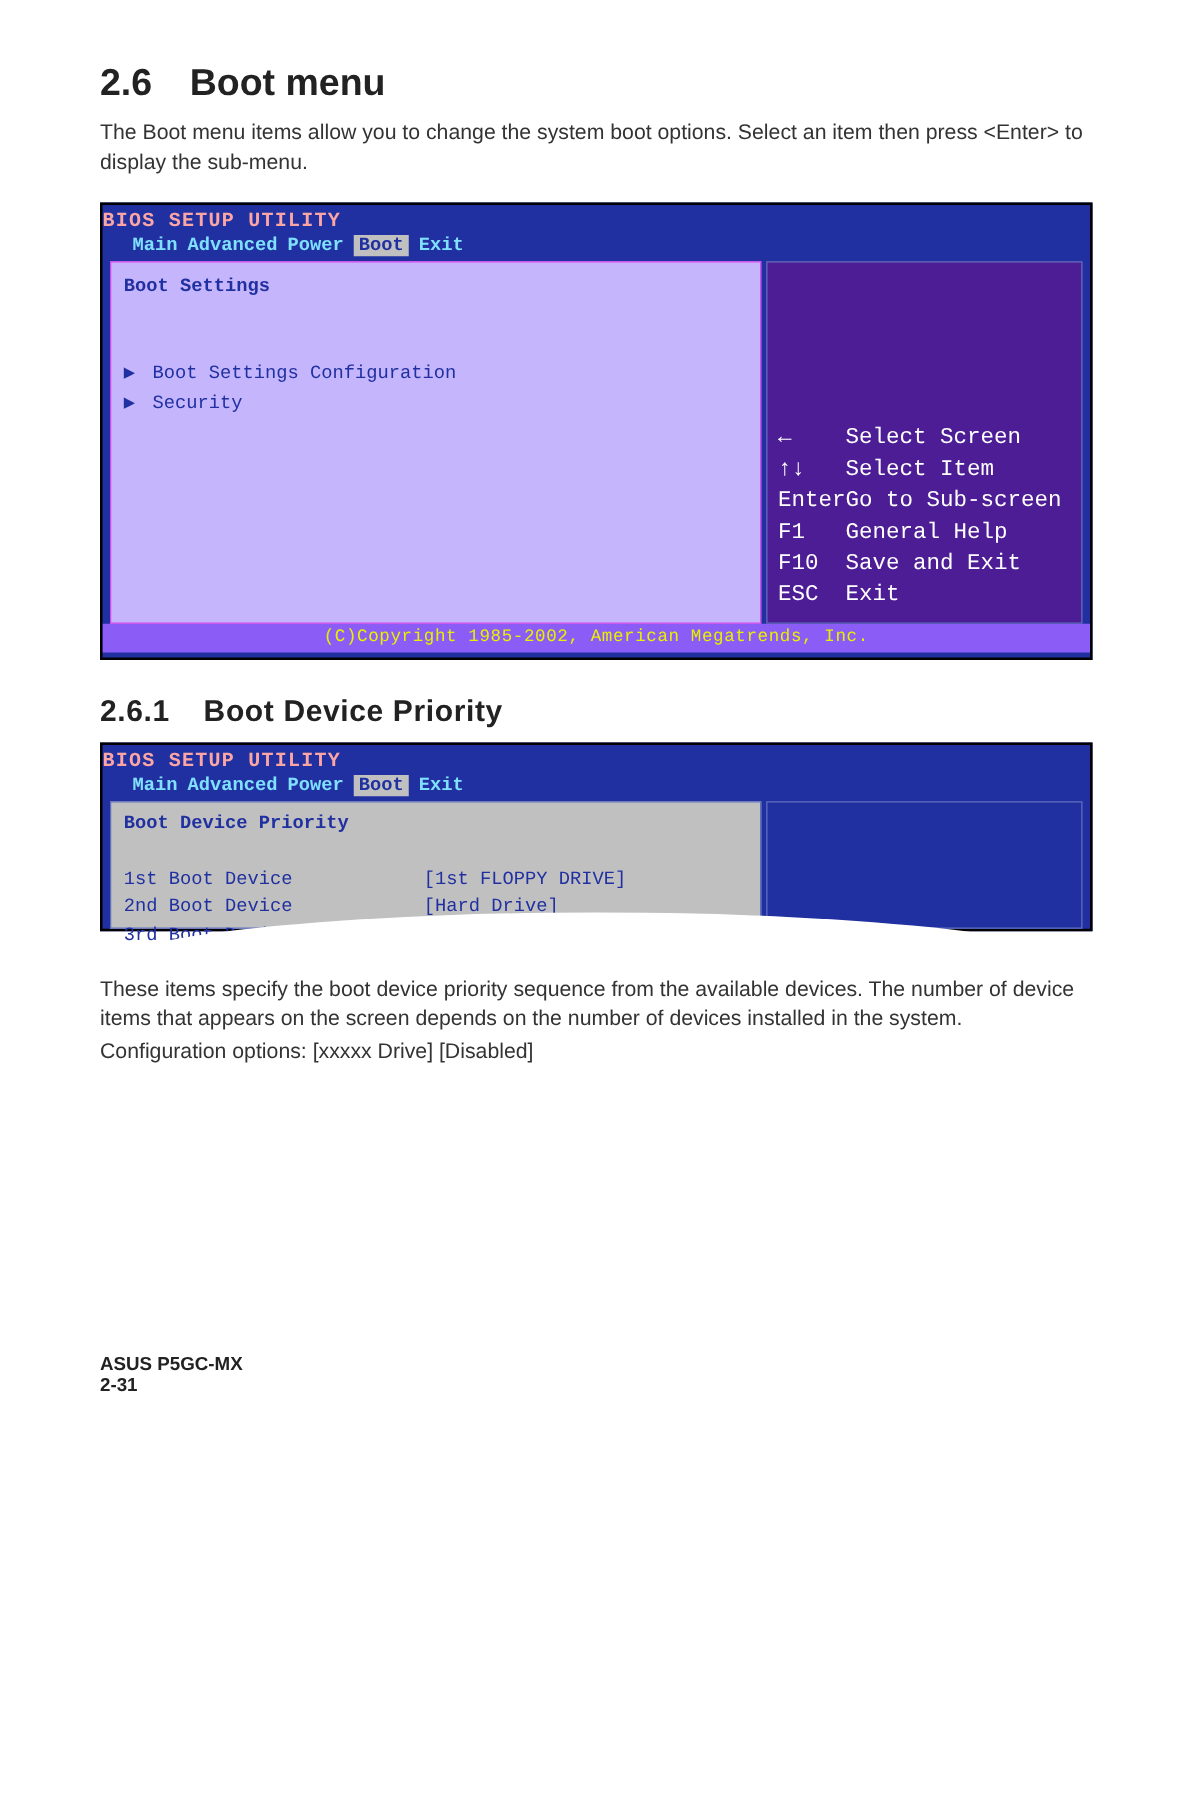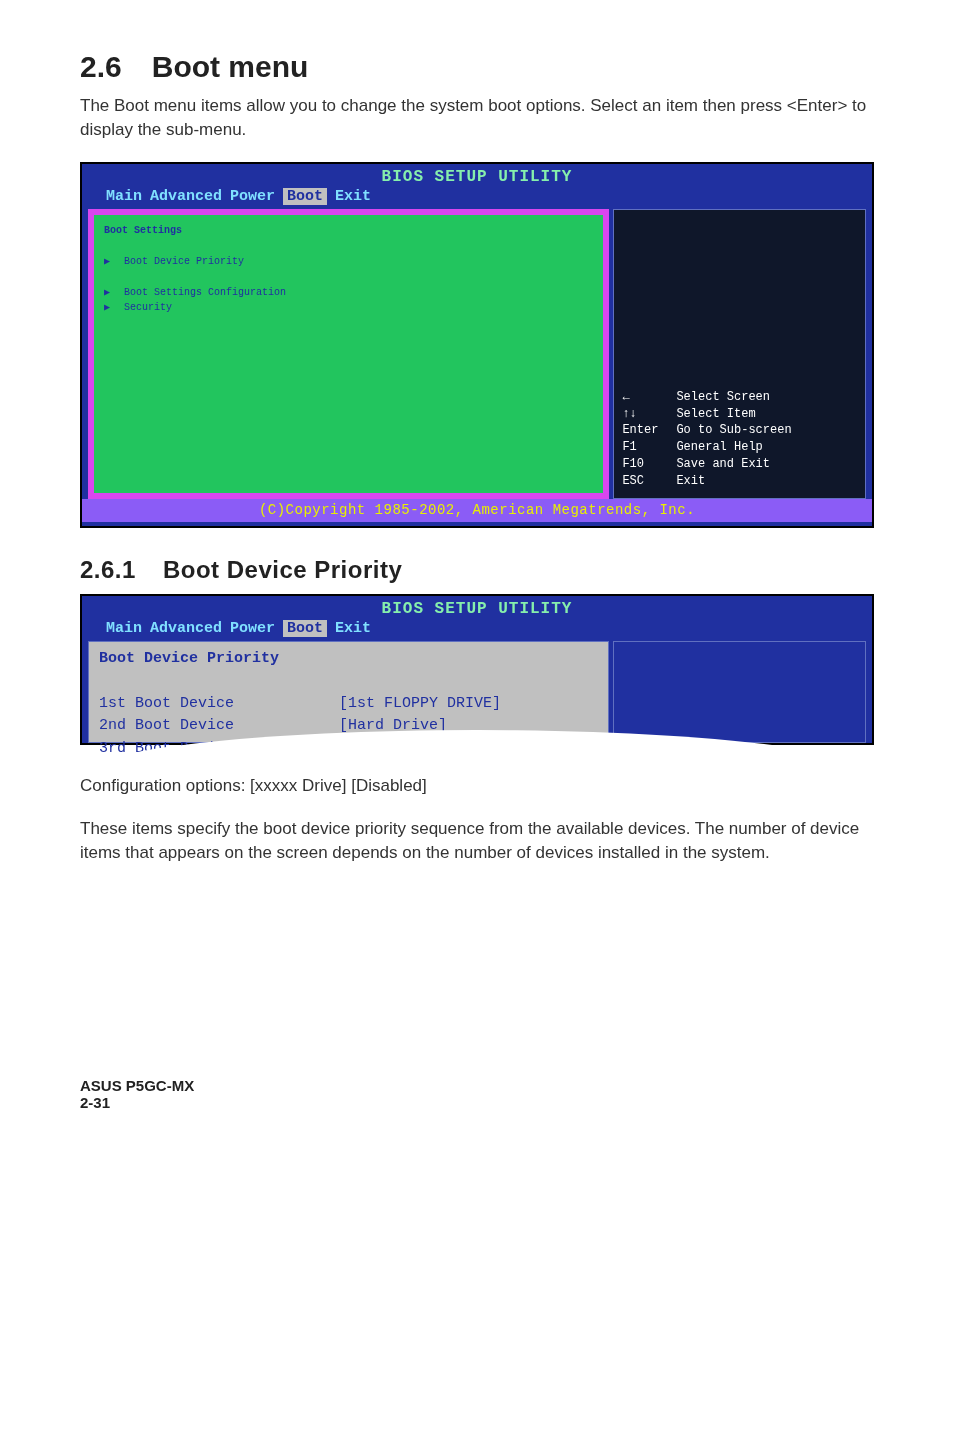--- a/index.html
+++ b/index.html
@@ -46,23 +46,23 @@
   .bios-panel {
     background: #2030a0;
     border: 2px solid #000;
     position: relative;
     font-family: "Courier New", monospace;
     color: #fff;
     overflow: hidden;
   }
   .bios-large { height: 362px; }
   .bios-title-row {
-    text-align: center;
-    font-weight: bold;
-    color: #86efac;
+    text-align: left;
+    font-weight: bold;
+    color: #fca5a5;
     font-size: 16px;
     padding-top: 4px;
     letter-spacing: 1px;
   }
   .bios-tabs {
     display: flex;
     gap: 8px;
     padding: 2px 24px 4px 24px;
     font-size: 15px;
     font-weight: bold;
@@ -72,36 +72,36 @@
     background: #c0c0c0;
     color: #2030a0;
     padding: 0 4px;
   }
   .bios-body {
     display: flex;
     height: calc(100% - 72px);
   }
   .bios-left {
     flex: 0 0 66%;
-    background: #22c55e;
+    background: #c4b5fd;
     color: #2030a0;
-    border: 6px solid #d946ef;
+    border: 1px solid #d946ef;
     margin: 0 0 0 6px;
     padding: 8px 10px;
-    font-size: 10px;
+    font-size: 15px;
     box-sizing: border-box;
   }
   .bios-right {
     flex: 1;
-    background: #0f172a;
+    background: #4c1d95;
     color: #fff;
     border: 1px solid #6070c0;
     margin: 0 6px 0 4px;
     padding: 8px 8px;
-    font-size: 12px;
+    font-size: 18px;
     box-sizing: border-box;
     display: flex;
     flex-direction: column;
   }
   .bios-row { white-space: pre; line-height: 1.55; }
   .pointer { color: #2030a0; display:inline-block; width: 14px; }
   .bios-copy {
     background: #8b5cf6;
     color: #e8f000;
     font-size: 14px;
@@ -180,21 +180,20 @@
       <span class="bios-tab">Main</span>
       <span class="bios-tab">Advanced</span>
       <span class="bios-tab">Power</span>
       <span class="bios-tab active">Boot</span>
       <span class="bios-tab">Exit</span>
     </div>
     <div class="bios-body">
       <div class="bios-left">
         <div class="bios-row" style="font-weight:bold;">Boot Settings</div>
         <div class="bios-row">&nbsp;</div>
-        <div class="bios-row"><span class="pointer">▶</span> <span>Boot Device Priority</span></div>
         <div class="bios-row">&nbsp;</div>
         <div class="bios-row"><span class="pointer">▶</span> <span>Boot Settings Configuration</span></div>
         <div class="bios-row"><span class="pointer">▶</span> <span>Security</span></div>
       </div>
       <div class="bios-right">
         <div class="help-block"><span class="k">←</span><span>Select Screen</span>
 <span class="k">↑↓</span><span>Select Item</span>
 <span class="k">Enter</span><span>Go to Sub-screen</span>
 <span class="k">F1</span><span>General Help</span>
 <span class="k">F10</span><span>Save and Exit</span>
@@ -225,21 +224,21 @@
           <div class="bios-row2"><span style="display:inline-block;width:240px;">1st Boot Device</span><span>[1st FLOPPY DRIVE]</span></div>
           <div class="bios-row2"><span style="display:inline-block;width:240px;">2nd Boot Device</span><span>[Hard Drive]</span></div>
           <div class="bios-row2"><span style="display:inline-block;width:240px;">3rd Boot Device</span><span>[ATAPI CD-ROM]</span></div>
         </div>
         <div class="bios-right2"></div>
       </div>
     </div>
     <div class="curve-fade"></div>
   </div>
 
+  <p class="body-text" style="margin-bottom:2px;">These items specify the boot device priority sequence from the available devices. The number of device items that appears on the screen depends on the number of devices installed in the system.</p>
   <p class="body-text" style="margin-top:0;">Configuration options: [xxxxx Drive] [Disabled]</p>
-  <p class="body-text" style="margin-bottom:2px;">These items specify the boot device priority sequence from the available devices. The number of device items that appears on the screen depends on the number of devices installed in the system.</p>
 
   <div class="footer">
     <span>ASUS P5GC-MX</span>
     <span>2-31</span>
   </div>
 
 </div>
 
 </body></html>

